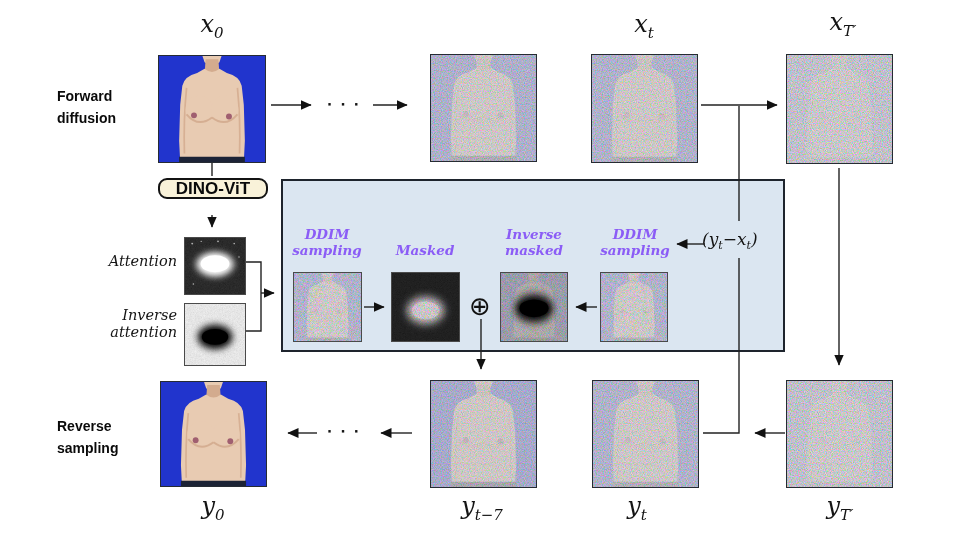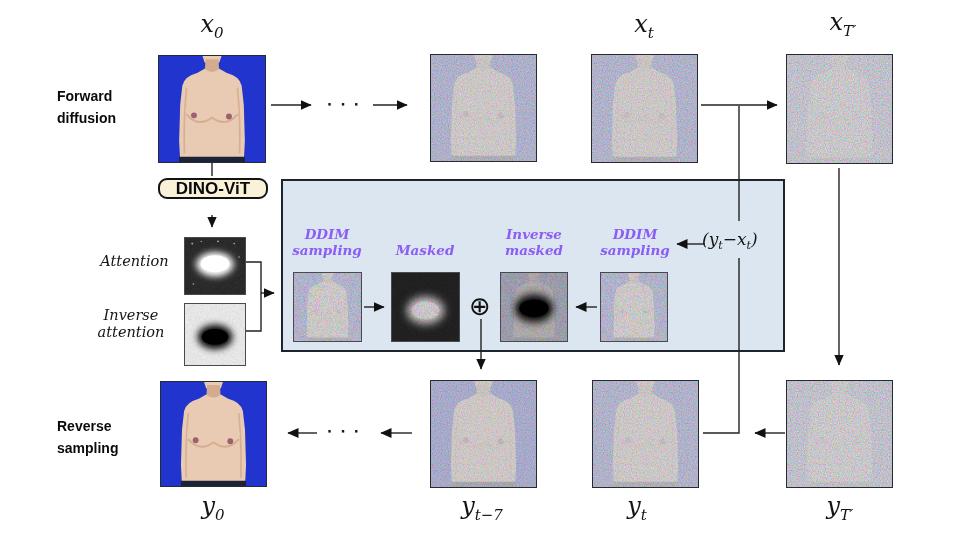--- a/index.html
+++ b/index.html
@@ -34,21 +34,21 @@
     background:var(--box-fill,#dbe6f1); border:2.2px solid var(--box-border,#1e242d);
     box-sizing:border-box;
   }
   .sbox-title { position:absolute; left:292px; top:185px; font-weight:bold; font-size:15.5px; color:#0b0e14; }
   .sublabel {
     position:absolute; transform:translateX(-50%); text-align:center;
     font-family:"DejaVu Serif", serif; font-style:italic; font-weight:bold;
     font-size:13.5px; line-height:16px; color:#8b5cf6; white-space:nowrap;
   }
   .attlabel {
-    position:absolute; text-align:center;
+    position:absolute; text-align:right;
     font-family:"DejaVu Serif", serif; font-style:italic;
     font-size:14.5px; line-height:17px; color:#151515;
   }
   .expr {
     position:absolute; left:702px; top:229px;
     font-family:"DejaVu Serif", serif; font-style:italic; font-size:17px; color:#141414;
     white-space:nowrap;
   }
   .expr sub { font-size:11px; }
   .oplus {

